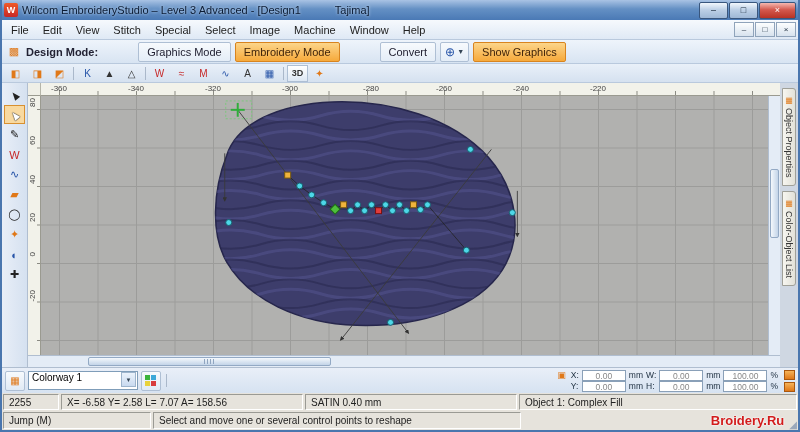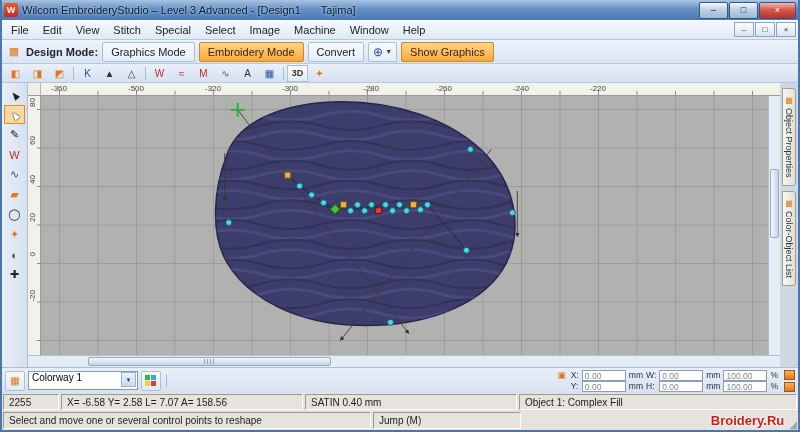--- a/index.html
+++ b/index.html
@@ -1,33 +1,33 @@
 <!DOCTYPE html>
 <html><head>
 <meta charset="utf-8">
 <style>
   html,body{margin:0;padding:0;background:#888;font-family:"Liberation Sans",sans-serif;}
   .win{width:800px;height:432px;box-sizing:border-box;background:#4a76ae;padding:0 2px 2px 2px;display:flex;flex-direction:column;overflow:hidden;}
   
   .titlebar{height:20px;display:flex;align-items:center;background:linear-gradient(#a9c3e4,#6490c4 45%,#4a79b5);font-size:11px;color:#0b1b33;padding:0 2px;flex:none;}
   .app-logo{width:14px;height:14px;background:linear-gradient(#f05a28,#c62828);color:#fff;font-weight:bold;font-size:9px;display:flex;align-items:center;justify-content:center;border-radius:2px;margin-right:4px;flex:none;}
   .title-text{white-space:nowrap;text-shadow:0 0 3px #d8e6f6;}
-  .title-machine{margin-left:20px;white-space:nowrap;text-shadow:0 0 3px #d8e6f6;}
+  .title-machine{margin-left:34px;white-space:nowrap;text-shadow:0 0 3px #d8e6f6;}
   .winbtns{margin-left:auto;display:flex;gap:1px;}
   .aero-btn{width:27px;height:15px;border:1px solid #39567d;border-radius:2px;background:linear-gradient(#f2f7fd,#bdd0e6 45%,#9fb8d6);font-size:9px;display:flex;align-items:center;justify-content:center;color:#123;}
   .aero-close{width:35px;background:linear-gradient(#f5b8b0,#d4594e 45%,#b83325);color:#fff;}
   
   .menubar{height:19px;background:linear-gradient(#f6f9fd,#dfe9f5);border-bottom:1px solid #b9c9dd;display:flex;align-items:center;font-size:11px;color:#222;flex:none;padding:0 2px;}
   .menu-item{padding:2px 7px;}
   .mdi-btns{margin-left:auto;display:flex;gap:1px;}
   .mdi-btn{width:18px;height:13px;border:1px solid #8fa3ba;background:linear-gradient(#fdfefe,#d7e2ee);font-size:8px;display:flex;align-items:center;justify-content:center;color:#234;}
   
   .toolbar1{height:23px;background:linear-gradient(#eef4fb,#d8e4f2);border-bottom:1px solid #b9c9dd;display:flex;align-items:center;gap:4px;padding:0 4px;font-size:11px;flex:none;}
   .mode-label{font-weight:bold;color:#223;}
-  .btn-flat{height:18px;padding:0 8px;display:flex;align-items:center;background:linear-gradient(#f7fafd,#e4edf7);border:1px solid #aebfd4;border-radius:2px;color:#223;}
+  .btn-flat{height:18px;padding:0 8px;display:flex;align-items:center;background:linear-gradient(#f7fafd,#e4edf7);border:1px solid #aebfd4;border-radius:2px;color:#223;margin-left:36px;}
   .btn-orange{height:18px;padding:0 8px;display:flex;align-items:center;background:linear-gradient(#fcd58a,#f6a93b);border:1px solid #d8841f;border-radius:2px;color:#40240a;}
   .globe-btn{height:18px;padding:0 4px;display:flex;align-items:center;gap:2px;background:linear-gradient(#f7fafd,#e4edf7);border:1px solid #aebfd4;border-radius:2px;}
   .globe-glyph{color:#2855a8;font-size:12px;}
   .dd-caret{font-size:7px;color:#345;}
   .tb-icon-lead{width:16px;height:16px;display:flex;align-items:center;justify-content:center;color:#e07818;font-size:11px;}
   
   .toolbar2{height:18px;background:linear-gradient(#e9f0f9,#d5e1f0);border-bottom:1px solid #b9c9dd;display:flex;align-items:center;gap:1px;padding:0 3px;font-size:10px;flex:none;}
   .ticon{min-width:17px;height:15px;display:flex;align-items:center;justify-content:center;font-size:10px;border:1px solid transparent;padding:0 1px;}
   .sep{width:1px;height:13px;background:#aab8ca;margin:0 2px;flex:none;}
   .c-or{color:#e07818}.c-red{color:#c62828}.c-blue{color:#2855a8}.c-dark{color:#333;}
@@ -56,21 +56,21 @@
   .grip{width:10px;height:5px;background:repeating-linear-gradient(90deg,#8fa5c0 0 1px,transparent 1px 3px);}
   .tabs-col{width:18px;background:#cfd7e2;display:flex;flex-direction:column;gap:5px;padding-top:5px;align-items:center;flex:none;}
   .side-tab{writing-mode:vertical-rl;font-size:9px;color:#333;background:linear-gradient(90deg,#f7f6f0,#e2e1d8);border:1px solid #a0a098;border-radius:0 3px 3px 0;padding:7px 1px;display:flex;align-items:center;gap:3px;white-space:nowrap;}
   .tab-ic{color:#e07818;font-size:8px;}
   
   .colorway-bar{height:25px;background:linear-gradient(#e9eff8,#d6e2f1);border-top:1px solid #b0bed0;display:flex;align-items:center;padding:0 3px;gap:3px;font-size:10px;flex:none;}
   .small-btn{height:18px;min-width:18px;display:flex;align-items:center;justify-content:center;border:1px solid #aebfd4;background:linear-gradient(#f7fafd,#e0eaf5);border-radius:2px;}
   .dropdown{width:104px;height:17px;background:#fff;border:1px solid #7f9db9;display:flex;align-items:flex-start;justify-content:space-between;padding:0 1px 0 3px;}
   .dd-box{width:13px;height:13px;background:linear-gradient(#eaf2fb,#c9daf0);border:1px solid #9db4cc;display:flex;align-items:center;justify-content:center;font-size:6px;color:#345;}
   .xy-panel{margin-left:auto;display:grid;grid-template-columns:repeat(9,auto);gap:0 3px;align-items:center;font-size:8.5px;color:#234;line-height:11px;}
-  .inp{width:44px;height:11px;background:#fff;border:1px solid #8aa0b8;color:#888;text-align:left;padding:0 2px;box-sizing:border-box;}
+  .inp{width:44px;height:11px;background:#fff;border:1px solid #8aa0b8;color:#888;text-align:center;padding:0 2px;box-sizing:border-box;}
   .mini-ic{width:12px;height:11px;display:flex;align-items:center;justify-content:center;color:#e07818;font-size:9px;}
   .side-mini{display:flex;flex-direction:column;gap:2px;margin-left:3px;}
   .side-mini i{width:9px;height:8px;background:linear-gradient(#f6b45a,#e07818);border:1px solid #a9570e;display:block;}
   
   .statusbar{height:18px;background:#e6e3dc;display:flex;font-size:10px;color:#222;flex:none;}
   .scell{border:1px solid;border-color:#9a9a94 #ffffff #ffffff #9a9a94;margin:1px;padding:0 5px;display:flex;align-items:center;white-space:nowrap;overflow:hidden;box-sizing:border-box;}
   .hintbar{height:19px;background:#e6e3dc;display:flex;font-size:10px;color:#222;flex:none;}
   .watermark{margin-left:auto;display:flex;align-items:center;padding:0 4px;font-weight:bold;font-size:13px;color:#d21c1c;text-shadow:0 0 2px #fff,0 0 2px #fff;}
   .resize-grip{display:flex;align-items:flex-end;color:#9aa8ba;font-size:10px;padding:0 1px;}
 </style>
@@ -175,21 +175,21 @@
           <span>✚</span>
         </div>
     </div>
 
     <div class="center-col">
 
       <div class="hruler-row">
         <div class="ruler-corner"></div>
         <div class="hruler">
           <span style="left:18px">-360</span>
-          <span style="left:95px">-500</span>
+          <span style="left:95px">-340</span>
           <span style="left:172px">-320</span>
           <span style="left:249px">-300</span>
           <span style="left:330px">-280</span>
           <span style="left:403px">-260</span>
           <span style="left:480px">-240</span>
           <span style="left:557px">-220</span>
         </div>
       </div>
       <div class="canvas-row">
 
@@ -354,19 +354,19 @@
   </div>
 
   <div class="statusbar">
     <div class="scell" style="width:56px">2255</div>
     <div class="scell" style="width:242px">X=  -6.58  Y=  2.58  L=  7.07  A= 158.56</div>
     <div class="scell" style="width:212px">SATIN  0.40 mm</div>
     <div class="scell" style="flex:1">Object 1: Complex Fill</div>
   </div>
 
   <div class="hintbar">
+    <div class="scell" style="width:148px">Jump (M)</div>
     <div class="scell" style="width:368px">Select and move one or several control points to reshape</div>
-    <div class="scell" style="width:148px">Jump (M)</div>
     <div class="watermark">Broidery.Ru</div>
     <div class="resize-grip">◢</div>
   </div>
 
 </div>
 
 </body></html>

